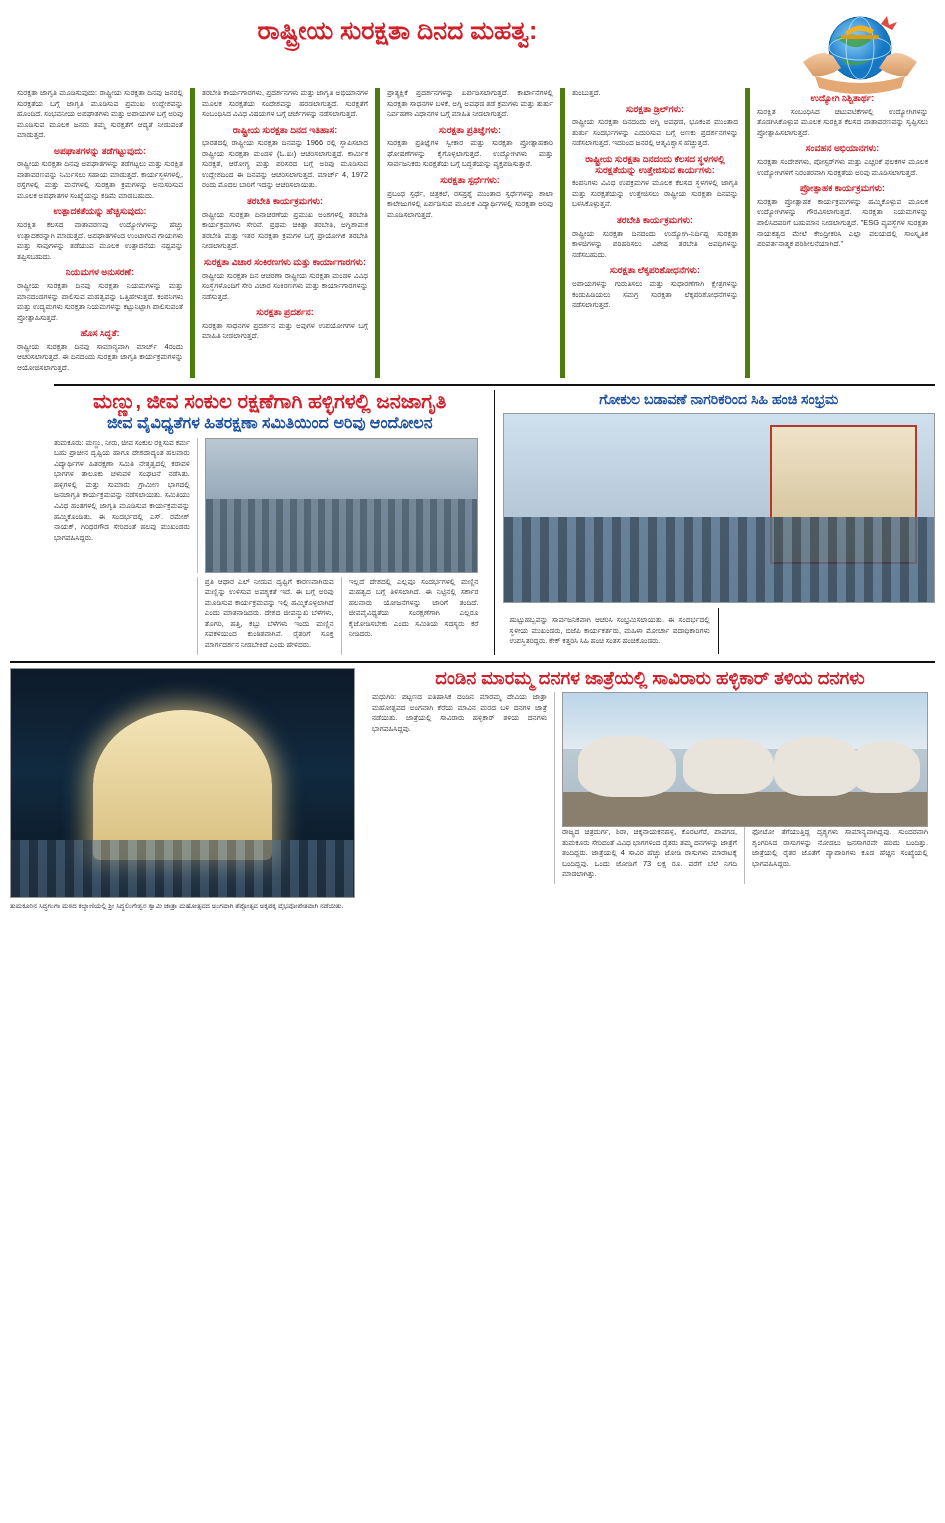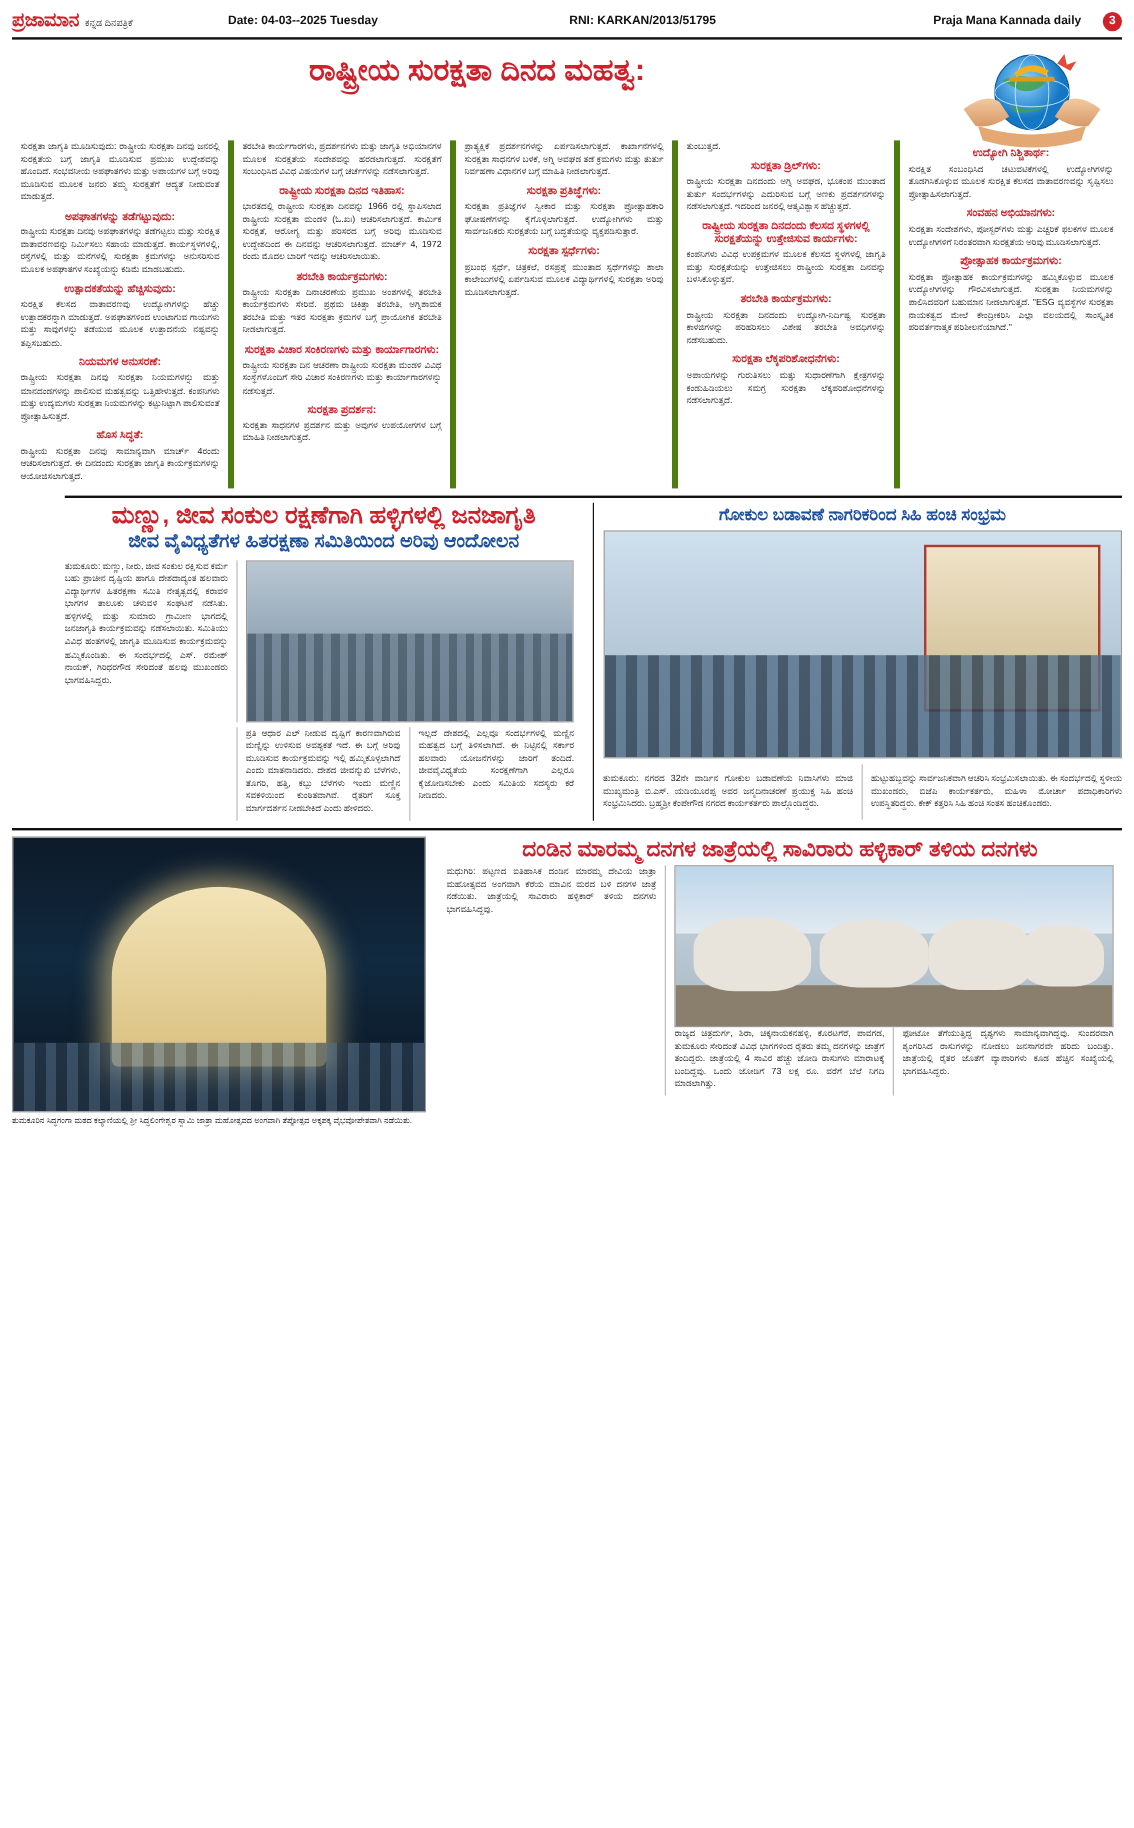--- a/index.html
+++ b/index.html
@@ -113,30 +113,20 @@
   .ph-ground { position:absolute; bottom:0; left:0; right:0; height:26%; background:#8a7f6d;}
   .ph-poster { position:absolute; right:4%; top:6%; width:34%; height:74%;
       background:linear-gradient(#efe3c8,#cbb98e); border:2px solid #b03a2e;}
   .globe-svg { display:block; }
 </style>
 </head>
 <body>
 
 <div class="page">
 
-  <div class="masthead">
-    <div class="logo-block">
-      <span class="logo-main">ಪ್ರಜಾಮಾನ</span>
-      <span class="logo-sub">ಕನ್ನಡ ದಿನಪತ್ರಿಕೆ</span>
-    </div>
-    <div class="mast-date">Date: 04-03--2025 Tuesday</div>
-    <div class="mast-rni">RNI: KARKAN/2013/51795</div>
-    <div class="mast-name">Praja Mana Kannada daily</div>
-    <div class="page-num">3</div>
-  </div>
 
   <div class="lead-head-row">
     <div class="lead-headline">ರಾಷ್ಟ್ರೀಯ ಸುರಕ್ಷತಾ ದಿನದ ಮಹತ್ವ:</div>
     <div class="globe-art">
       <svg class="globe-svg" width="150" height="88" viewBox="0 0 150 88">
         <defs>
           <radialGradient id="g1" cx="40%" cy="35%">
             <stop offset="0%" stop-color="#8fd3ff"></stop>
               <stop offset="100%" stop-color="#1577c4"></stop>
           </radialGradient>
@@ -243,23 +233,20 @@
         </div>
       </div>
 
       <div>
         <div class="sec-head-blue small">ಗೋಕುಲ ಬಡಾವಣೆ ನಾಗರಿಕರಿಂದ ಸಿಹಿ ಹಂಚಿ ಸಂಭ್ರಮ</div>
         <div class="photo ph-event" style="height:190px; margin-top:6px;">
           <div class="ph-poster"></div>
           <div class="ph-figs2"></div>
         </div>
         <div class="two-up" style="margin-top:5px;">
-          <div style="border-right:1px solid #bbb; padding-right:7px;">
-            <p class="body-txt">ತುಮಕೂರು: ನಗರದ 32ನೇ ವಾರ್ಡಿನ ಗೋಕುಲ ಬಡಾವಣೆಯ ನಿವಾಸಿಗಳು ಮಾಜಿ ಮುಖ್ಯಮಂತ್ರಿ ಬಿ.ಎಸ್. ಯಡಿಯೂರಪ್ಪ ಅವರ ಜನ್ಮದಿನಾಚರಣೆ ಪ್ರಯುಕ್ತ ಸಿಹಿ ಹಂಚಿ ಸಂಭ್ರಮಿಸಿದರು. ಬ್ರಹ್ಮಶ್ರೀ ಕೆಂಪೇಗೌಡ ನಗರದ ಕಾರ್ಯಕರ್ತರು ಪಾಲ್ಗೊಂಡಿದ್ದರು.</p>
-          </div>
           <div style="padding-left:7px;">
             <p class="body-txt">ಹುಟ್ಟುಹಬ್ಬವನ್ನು ಸಾರ್ವಜನಿಕವಾಗಿ ಆಚರಿಸಿ ಸಂಭ್ರಮಿಸಲಾಯಿತು. ಈ ಸಂದರ್ಭದಲ್ಲಿ ಸ್ಥಳೀಯ ಮುಖಂಡರು, ಬಿಜೆಪಿ ಕಾರ್ಯಕರ್ತರು, ಮಹಿಳಾ ಮೋರ್ಚಾ ಪದಾಧಿಕಾರಿಗಳು ಉಪಸ್ಥಿತರಿದ್ದರು. ಕೇಕ್ ಕತ್ತರಿಸಿ ಸಿಹಿ ಹಂಚಿ ಸಂತಸ ಹಂಚಿಕೊಂಡರು.</p>
           </div>
         </div>
       </div>
 
     </div>
   </div>
 
   <div class="bottom">

